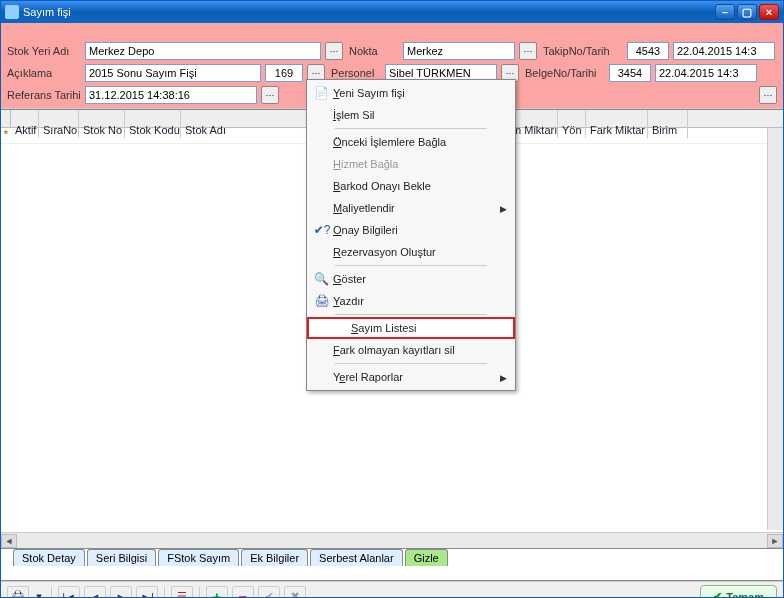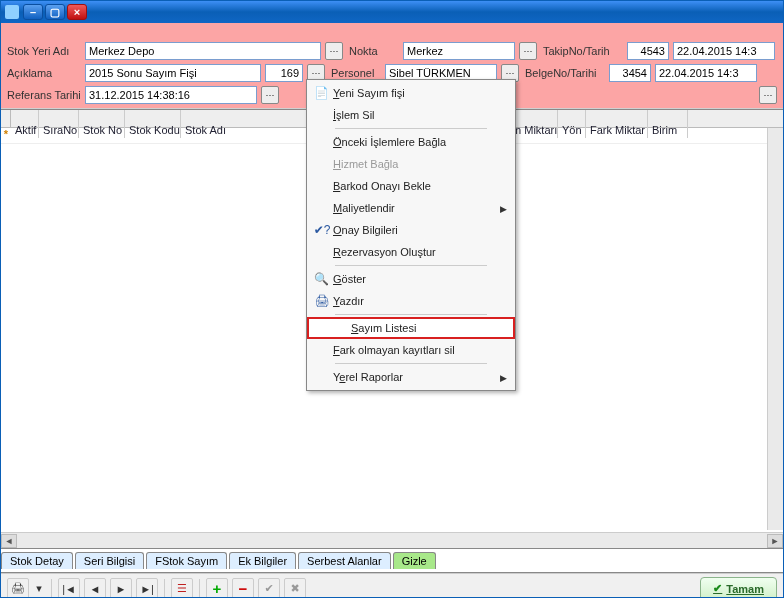--- a/index.html
+++ b/index.html
@@ -13,36 +13,36 @@
 .wbtn { width: 20px; height: 16px; background: linear-gradient(to bottom,#5aa0f0,#1060c0); border:1px solid #0a4fa0; border-radius:3px; display:flex; align-items:center; justify-content:center; color:#fff; font-weight:bold; }
 .wbtn.close { background: linear-gradient(to bottom,#f05a5a,#c01010); border-color:#a01010;}
 
 
 .form { padding: 17px 6px 2px 6px; background:#fca5a5; border-bottom:1px solid #d0d0d0;}
 .frow { display:flex; align-items:center; height:22px; gap:2px;}
 .fl { width: 76px; color:#333; }
 .fl2 { width: 52px; color:#333; }
 .fl3 { width: 82px; color:#333; }
 .finput { height:18px; border:1px solid #7a9dcf; background:#fff; padding:0 3px; display:flex; align-items:center; }
-.finput.r { justify-content:flex-end; }
+.finput.r { justify-content:center; }
 .dots { width:18px; height:18px; border:1px solid #888; background:#eee; border-radius:2px; display:flex; align-items:center; justify-content:center; margin-left:2px; font-size:9px; }
 
 
 .grid-area { position:relative; background:#fff; height:440px; border-top:1px solid #888; border-bottom:1px solid #888;}
 .ghead { height:18px; background:#eee; border-bottom:1px solid #bbb; display:flex; }
 .ghead .gc { padding:14px 4px; border-right:1px solid #ccc; color:#223; white-space:nowrap; }
 .rowhandle { width:10px; background:#eee; border-right:1px solid #bbb; }
 .newrow { height:16px; display:flex; border-bottom:1px solid #eee;}
 .newrow .star { width:10px; color:#d08000; text-align:center; font-weight:bold; }
 .scrollright { position:absolute; right:0; top:18px; bottom:18px; width:16px; background:#eaeaea; border-left:1px solid #ccc;}
 .scrollbtm { position:absolute; left:0; right:0; bottom:0; height:16px; background:#eaeaea; border-top:1px solid #ccc; display:flex; align-items:center;}
 .sarrow { width:16px; height:14px; background:#ddd; border:1px solid #bbb; display:flex; align-items:center; justify-content:center; color:#555; font-size:9px;}
 
 
-.tabs { height:24px; display:flex; align-items:center; background:#fff; border-bottom:1px solid #888; padding-left:0;}
+.tabs { height:32px; display:flex; align-items:flex-start; background:#fff; border-bottom:1px solid #888; padding-left:12px;}
 .tab { padding:2px 8px; border:1px solid #888; border-bottom:none; margin-right:2px; border-radius:3px 3px 0 0; background:#ddeeff; cursor:default;}
 .tab.g { background:#a8e88a; }
 
 
 .toolb { height:30px; background:#f0f0f0; display:flex; align-items:center; padding:0 6px; gap:4px; border-top:1px solid #ccc;}
 .tbtn { width:22px; height:22px; border:1px solid #ccc; background:#f0f0f0; display:flex; align-items:center; justify-content:center; border-radius:2px; color:#333; }
 .tsep { width:1px; height:20px; background:#ccc; margin:0 2px;}
 .okbtn { margin-left:auto; height:24px; padding:0 12px; border:1px solid #8bb48b; border-radius:4px; background:linear-gradient(to bottom,#f0fff0,#d0f0c8); display:flex; align-items:center; gap:4px; color:#2a6a2a; font-weight:bold; text-decoration:underline;}
 .okbtn::before{ content:"✔"; color:#1b8a1b; font-weight:bold; text-decoration:none; display:inline-block;}
 
@@ -56,20 +56,21 @@
 .citem.dis { color:#999; }
 .citem .sub::after { content:"▶"; font-size:9px; color:#333; }
 .citem.hl { border:2px solid #d82020; background:#fff;padding-left:20px; }
 .citem.dis .cicon { color:#bbb; }
 </style>
 </head>
 <body>
 
 <div class="titlebar">
   <span class="app-icon"></span>
+  <span class="title">Sayım fişi</span>
   <div class="window-btns">
     <div class="wbtn">–</div>
     <div class="wbtn">▢</div>
     <div class="wbtn close">×</div>
   </div>
 </div>
 
 <div class="form">
   <div class="frow">
     <div class="fl">Stok Yeri Adı</div>

